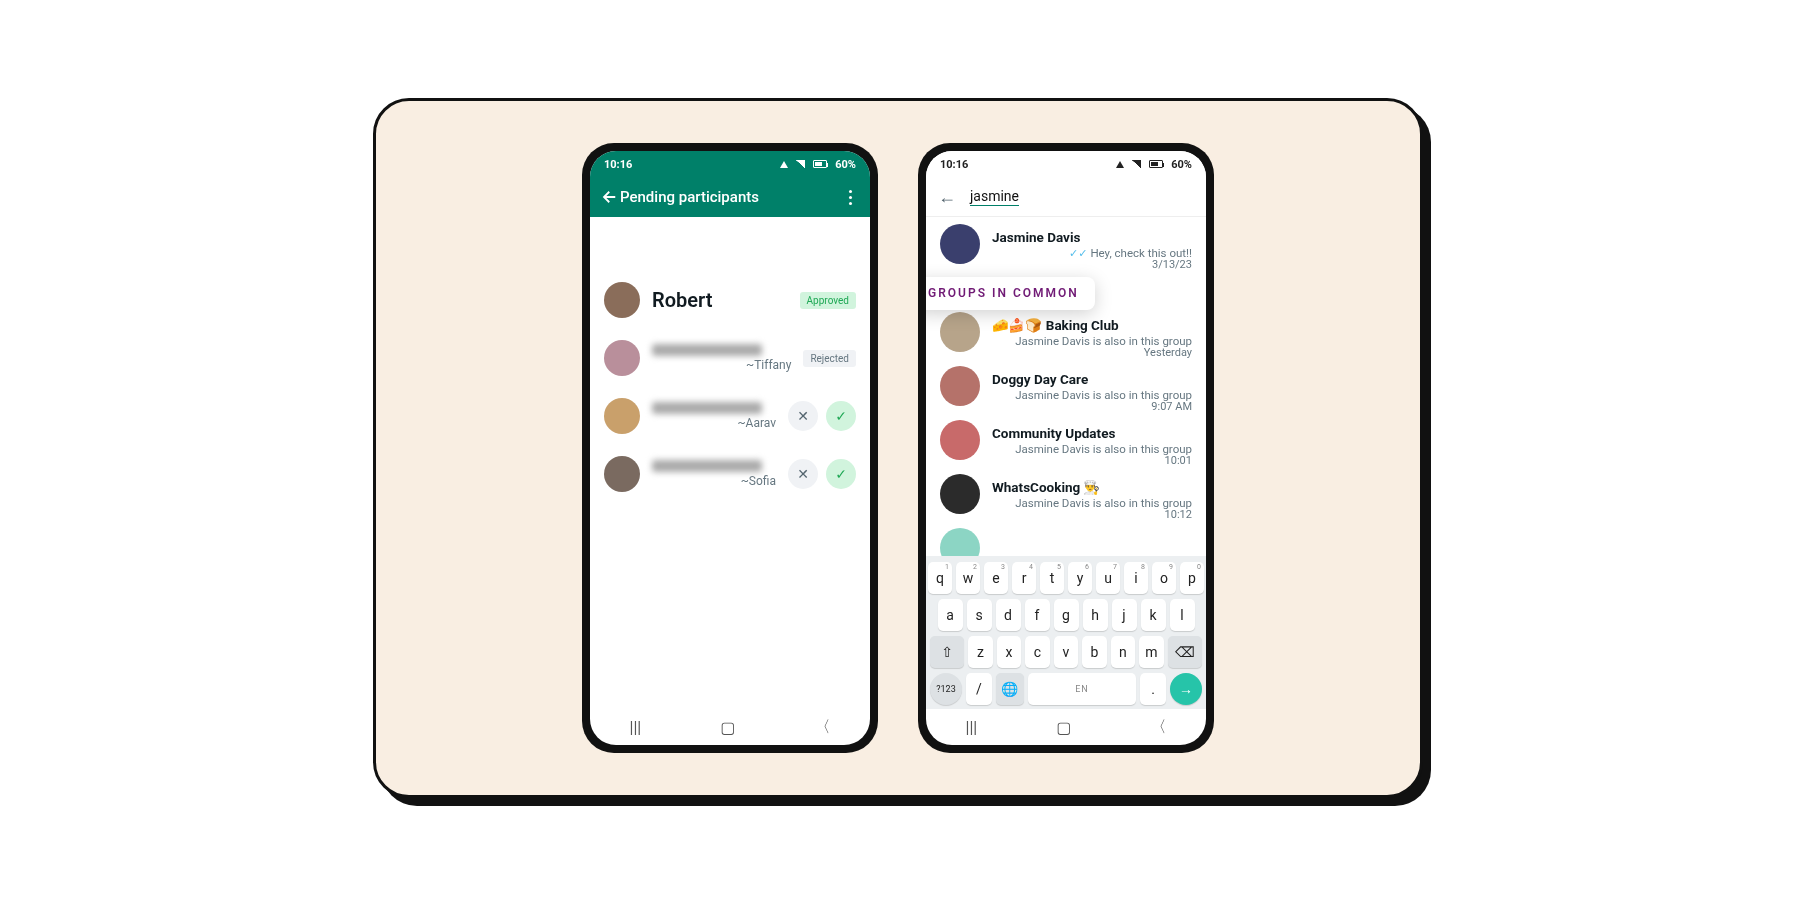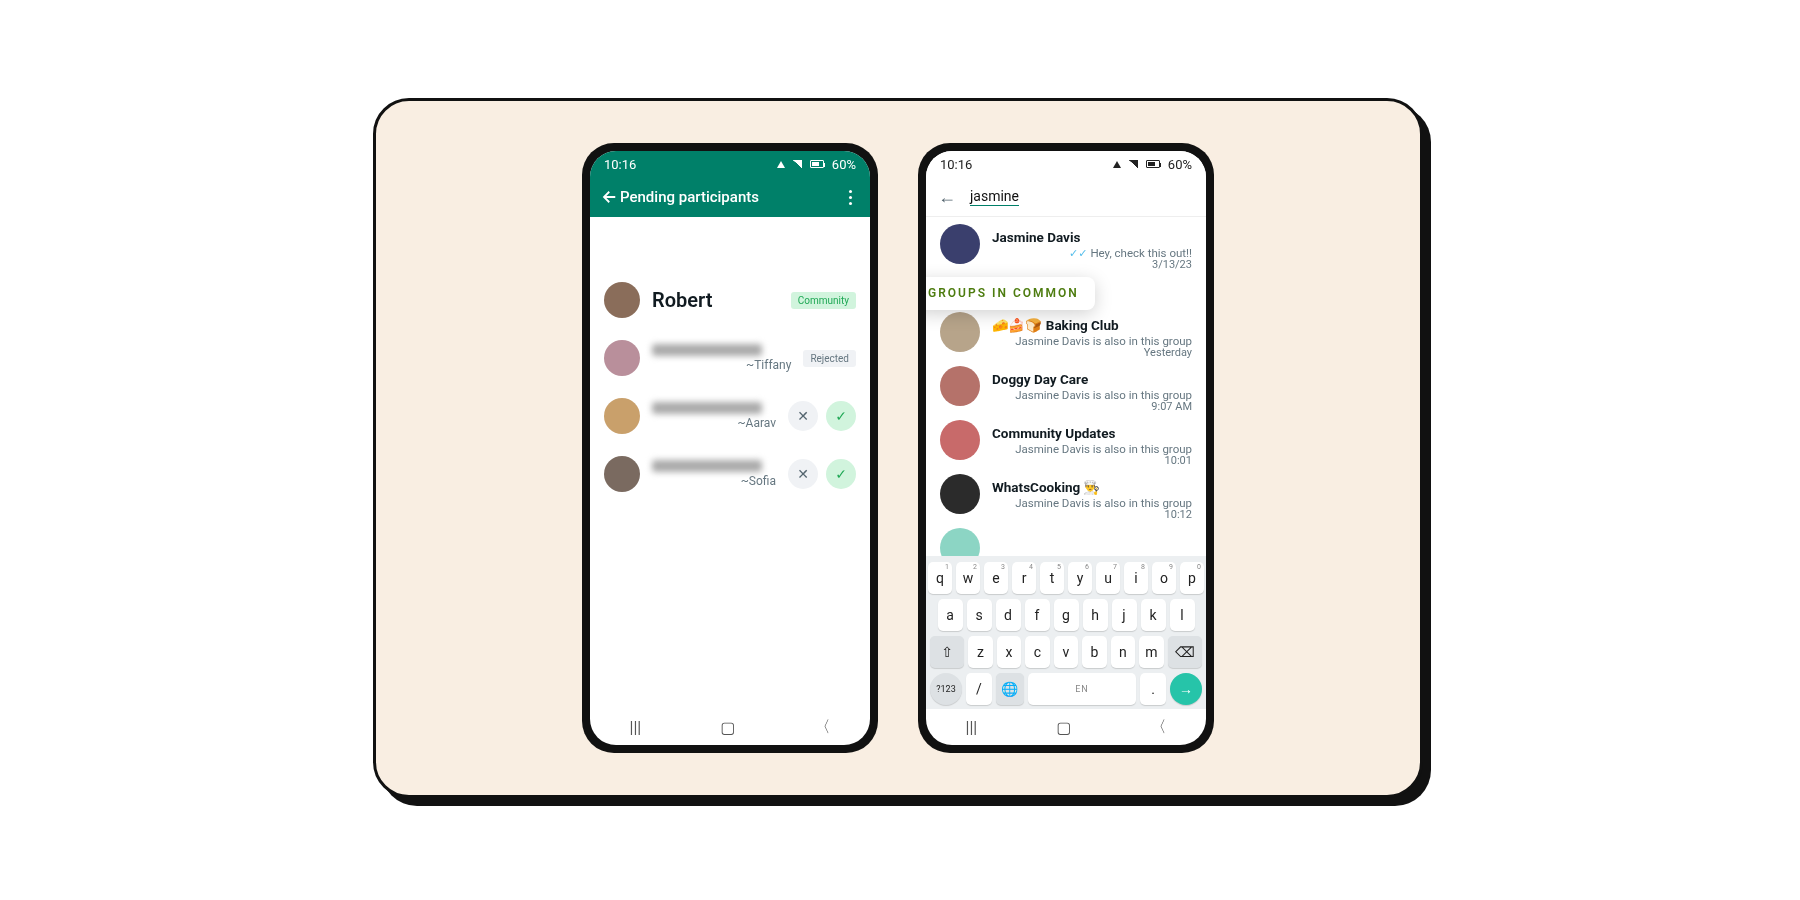--- a/index.html
+++ b/index.html
@@ -30,21 +30,21 @@
     content:""; position:absolute; top:14px; left:50%; transform:translateX(-50%);
     width:10px; height:10px; background:#000; border-radius:50%;
     box-shadow: 0 0 0 2px #333;
   }
   .screen {
     width: 100%; height: 100%; background: #fff; border-radius: 26px;
     overflow: hidden; display: flex; flex-direction: column; position: relative;
   }
   .statusbar {
     height: 26px; display:flex; align-items:center; justify-content:space-between;
-    padding: 7px 14px; font-size: 13px; font-weight: 400;
+    padding: 7px 14px; font-size: 11px; font-weight: 700;
   }
   .sb-green { background:#008069; color:#fff; }
   .sb-light { background:#fff; color:#222; }
   .sb-icons { display:flex; gap:8px; align-items:center; }
   .tri { width:0;height:0;border-left:4px solid transparent;border-right:4px solid transparent;border-bottom:7px solid currentColor;}
   .sig { width:9px;height:8px;background:linear-gradient(to top right, transparent 48%, currentColor 50%);}
   .batt { width:14px;height:8px;border:1px solid currentColor;border-radius:1px;position:relative;}
   .batt::after{content:"";position:absolute;left:1px;top:1px;bottom:1px;width:60%;background:currentColor;}
   .batt::before{content:"";position:absolute;right:-2px;top:2px;width:1px;height:4px;background:currentColor;}
 
@@ -57,21 +57,21 @@
   .more-dots span{width:3px;height:3px;background:#fff;border-radius:50%;box-shadow:0 -6px 0 #fff,0 6px 0 #fff;}
 
   .tooltip {
     position:absolute; background:#fff; border-radius:8px;
     box-shadow:0 4px 18px rgba(0,0,0,.18);
     padding:10px 14px; font-size:13px; color:#3b4a54; text-align:center;
     line-height:1.4; z-index:5;
   }
   .tooltip .link { color:#008069; }
   .tooltip.t1 { top:72px; left:-22px; right:-22px; }
-  .tooltip.t2 { top:126px; left:-14px; padding:8px 16px; letter-spacing:2px; font-weight:600; color:#4d7c0f; font-size:12px; }
+  .tooltip.t2 { top:126px; left:-14px; padding:8px 16px; letter-spacing:2px; font-weight:600; color:#701a75; font-size:12px; }
 
   .list { flex:1; overflow:hidden; }
   .row { display:flex; align-items:center; padding:8px 14px; gap:12px; position:relative; min-height:58px;}
   .avatar { width:36px;height:36px;border-radius:50%;background:#ccc;flex-shrink:0;display:flex;align-items:center;justify-content:center;color:#fff;font-weight:600;}
   .avatar.lg{width:40px;height:40px;}
   .row .info { flex:1; min-width:0; }
   .row .name { font-size:20px; font-weight:600; color:#111b21; }
   .row .sub  { font-size:12px; color:#667781; margin-top:1px;text-align:right; }
   .row .blur { filter: blur(3px); background:#aaa; color:transparent; height:12px; width:110px; border-radius:3px; margin-bottom:2px;}
   .badge { font-size:10px; padding:3px 7px; border-radius:3px; }
@@ -136,21 +136,21 @@
       </div>
 
 
       <div class="list" style="padding-top:54px;">
 
         <div class="row">
           <div class="avatar" style="background:#8a6d5a"></div>
           <div class="info">
             <div class="name">Robert</div>
           </div>
-          <div class="badge approved">Community</div>
+          <div class="badge approved">Approved</div>
         </div>
 
         <div class="row">
           <div class="avatar" style="background:#b98f9b"></div>
           <div class="info">
             <div class="blur"></div>
             <div class="sub">~Tiffany</div>
           </div>
           <div class="badge rejected">Rejected</div>
         </div>

